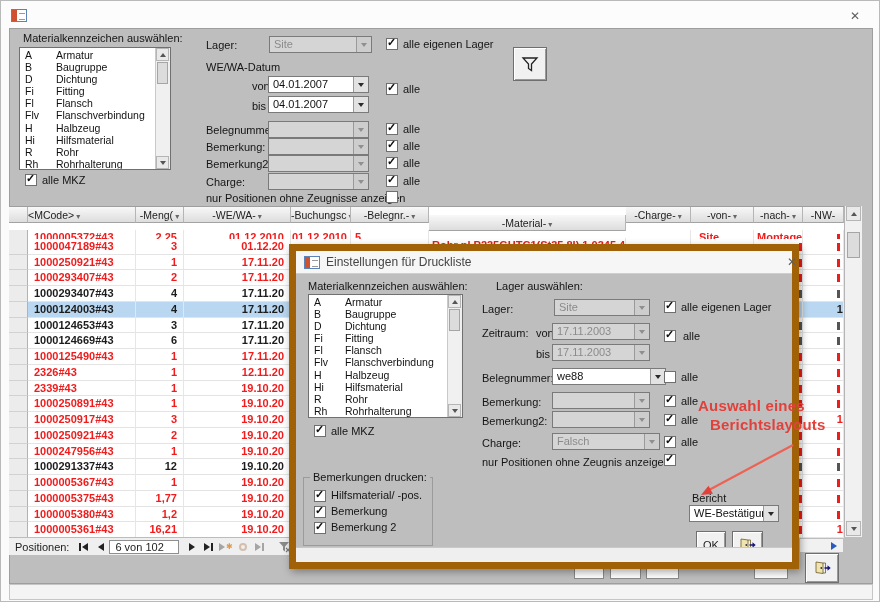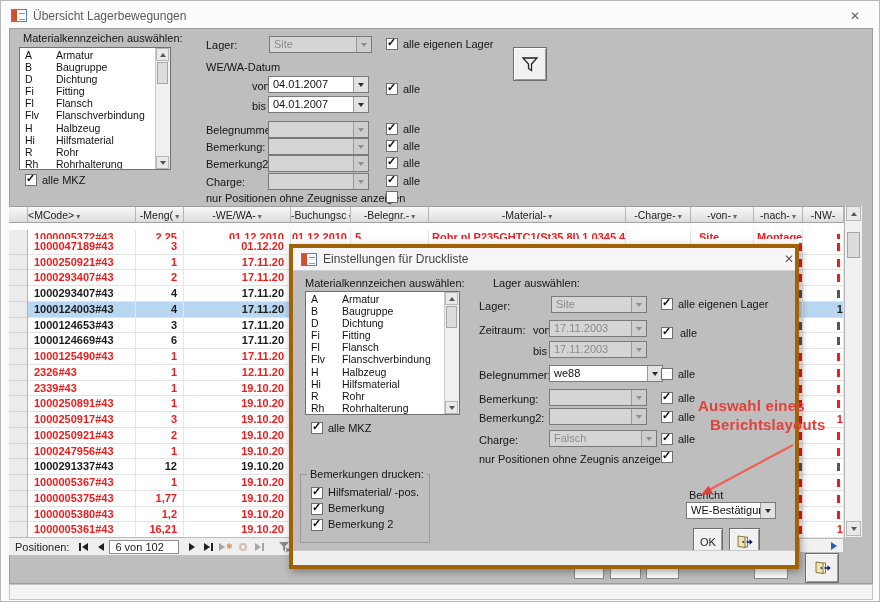--- a/index.html
+++ b/index.html
@@ -45,21 +45,21 @@
   .gh .sa{font-size:8px;color:#666;margin-left:2px;}
   .g-row{position:absolute;left:0;width:835px;height:15.75px;}
   .gc{position:absolute;top:0;height:15.75px;line-height:15.2px;font-size:11px;font-weight:bold;white-space:nowrap;
       overflow:hidden;box-sizing:border-box;border-right:1px solid #e6e6e6;border-bottom:1px solid #e4e4e4;background:#fff;}
   .selrow .gc{background:#b9d7f1;}
   .gc.rsel{background:#ececec;border-right:1px solid #b2b2b2;border-bottom:1px solid #d2d2d2;}
   .selrow .gc.rsel{background:#ececec;}
   .red{color:#f21b1b;} .blk{color:#1c1c1c;}
   .c0{left:0;width:19px;} .c1{left:19px;width:108px;padding-left:6px;} .c2{left:127px;width:48px;text-align:right;padding-right:6px;}
   .c3{left:175px;width:107px;text-align:right;padding-right:6px;} .c4{left:282px;width:60px;text-align:right;padding-right:3px;}
-  .c5{left:342px;width:78px;padding-left:4px;} .c6{left:420px;width:197px;padding-left:3px;}
+  .c5{left:342px;width:78px;padding-left:4px;} .c6{left:420px;width:197px;padding-left:3px;margin-top:8px;}
   .c7{left:617px;width:65px;} .c8{left:682px;width:63px;padding-left:8px;} .c9{left:745px;width:49px;padding-left:3px;}
   .c10{left:794px;width:41px;text-align:right;}
   .nwv{display:inline-block;transform:translateX(6px);}
   .fm{position:absolute;width:3px;height:8px;top:4px;}
   
   #nav{position:absolute;left:8px;top:536px;width:280px;height:18px;background:#efefef;border-top:1px solid #bcbcbc;
        display:flex;align-items:center;font-size:11px;color:#222;overflow:hidden;white-space:nowrap;box-sizing:border-box;}
   .nv{display:inline-flex;align-items:center;justify-content:center;width:17px;height:14px;gap:1px;flex:0 0 auto;}
   .tl{width:0;height:0;border-top:4px solid transparent;border-bottom:4px solid transparent;border-right:6px solid #222;}
   .tr{width:0;height:0;border-top:4px solid transparent;border-bottom:4px solid transparent;border-left:6px solid #222;}
@@ -67,39 +67,38 @@
   .crc{width:8px;height:8px;border:2px solid #d4bfae;border-radius:50%;box-sizing:border-box;}
   .nvbox{width:70px;height:14px;background:#fff;border:1px solid #8f8f8f;font-size:11px;line-height:13px;padding-left:5px;
          box-sizing:border-box;flex:0 0 auto;}
   
   .wicon{position:absolute;width:16px;height:13px;background:#fff;border:1px solid #5c83b8;box-sizing:border-box;}
   .wicon::before{content:"";position:absolute;left:0;top:0;bottom:0;width:5px;background:#cf5130;}
   .wicon::after{content:"";position:absolute;left:7px;right:1px;top:3px;height:5px;
                 border-top:1.5px solid #9a9a9a;border-bottom:1.5px solid #9a9a9a;}
   .xbtn{position:absolute;font-size:12px;color:#5f5f5f;cursor:default;}
   
-  #dlg{position:absolute;left:288px;top:243px;width:510px;height:325px;background:#bebebe;border:4px solid #a16207;
+  #dlg{position:absolute;left:288px;top:243px;width:510px;height:325px;background:#bebebe;border:7px solid #a16207;
        box-sizing:border-box;z-index:10;box-shadow:2px 3px 8px rgba(0,0,0,0.35);}
   #dlg .tbar{position:absolute;left:0;top:0;right:0;height:22px;background:#f6f6f6;border-bottom:1px solid #cfcfcf;}
   #dlg .foot{position:absolute;left:0;bottom:0;right:0;height:14px;background:#efefef;border-top:1px solid #c8c8c8;}
   .dlbl{position:absolute;font-size:11px;color:#141414;white-space:nowrap;}
   .chk-item{position:absolute;font-size:11px;color:#141414;white-space:nowrap;}
   
   .anno{position:absolute;font-size:15px;font-weight:bold;color:#e2413b;z-index:30;white-space:nowrap;letter-spacing:0.2px;}
   #arrow-svg{position:absolute;left:0;top:0;z-index:25;pointer-events:none;}
   .totbox{position:absolute;height:11px;background:#fff;border:1px solid #8a8a8a;box-sizing:border-box;}
 </style>
 </head>
 <body>
 
 <div id="app">
 
   <div class="abs" style="left:0;top:0;width:880px;height:27px;background:#fcfcfc;"></div>
   <div class="wicon" style="left:10px;top:8px;"></div>
-  <div class="lbl" style="left:32px;top:8px;font-size:12px;color:#5a5a5a;">Übersicht Lagerbewegungen</div>
   <div class="xbtn" style="left:849px;top:8px;">✕</div>
 
   <div class="abs" style="left:8px;top:27px;width:864px;height:556px;background:#bebebe;border:1px solid #9e9e9e;box-sizing:border-box;"></div>
 
   <div class="lbl" style="left:22px;top:31px;">Materialkennzeichen auswählen:</div>
   <div class="lbox" style="left:18px;top:46px;width:152px;height:123px;">
     <div id="mkz-list-main" style="padding-top:1px;">
         <div class="lb-row"><span class="lb-code">A</span><span>Armatur</span></div>
         <div class="lb-row"><span class="lb-code">B</span><span>Baugruppe</span></div>
         <div class="lb-row"><span class="lb-code">D</span><span>Dichtung</span></div>

